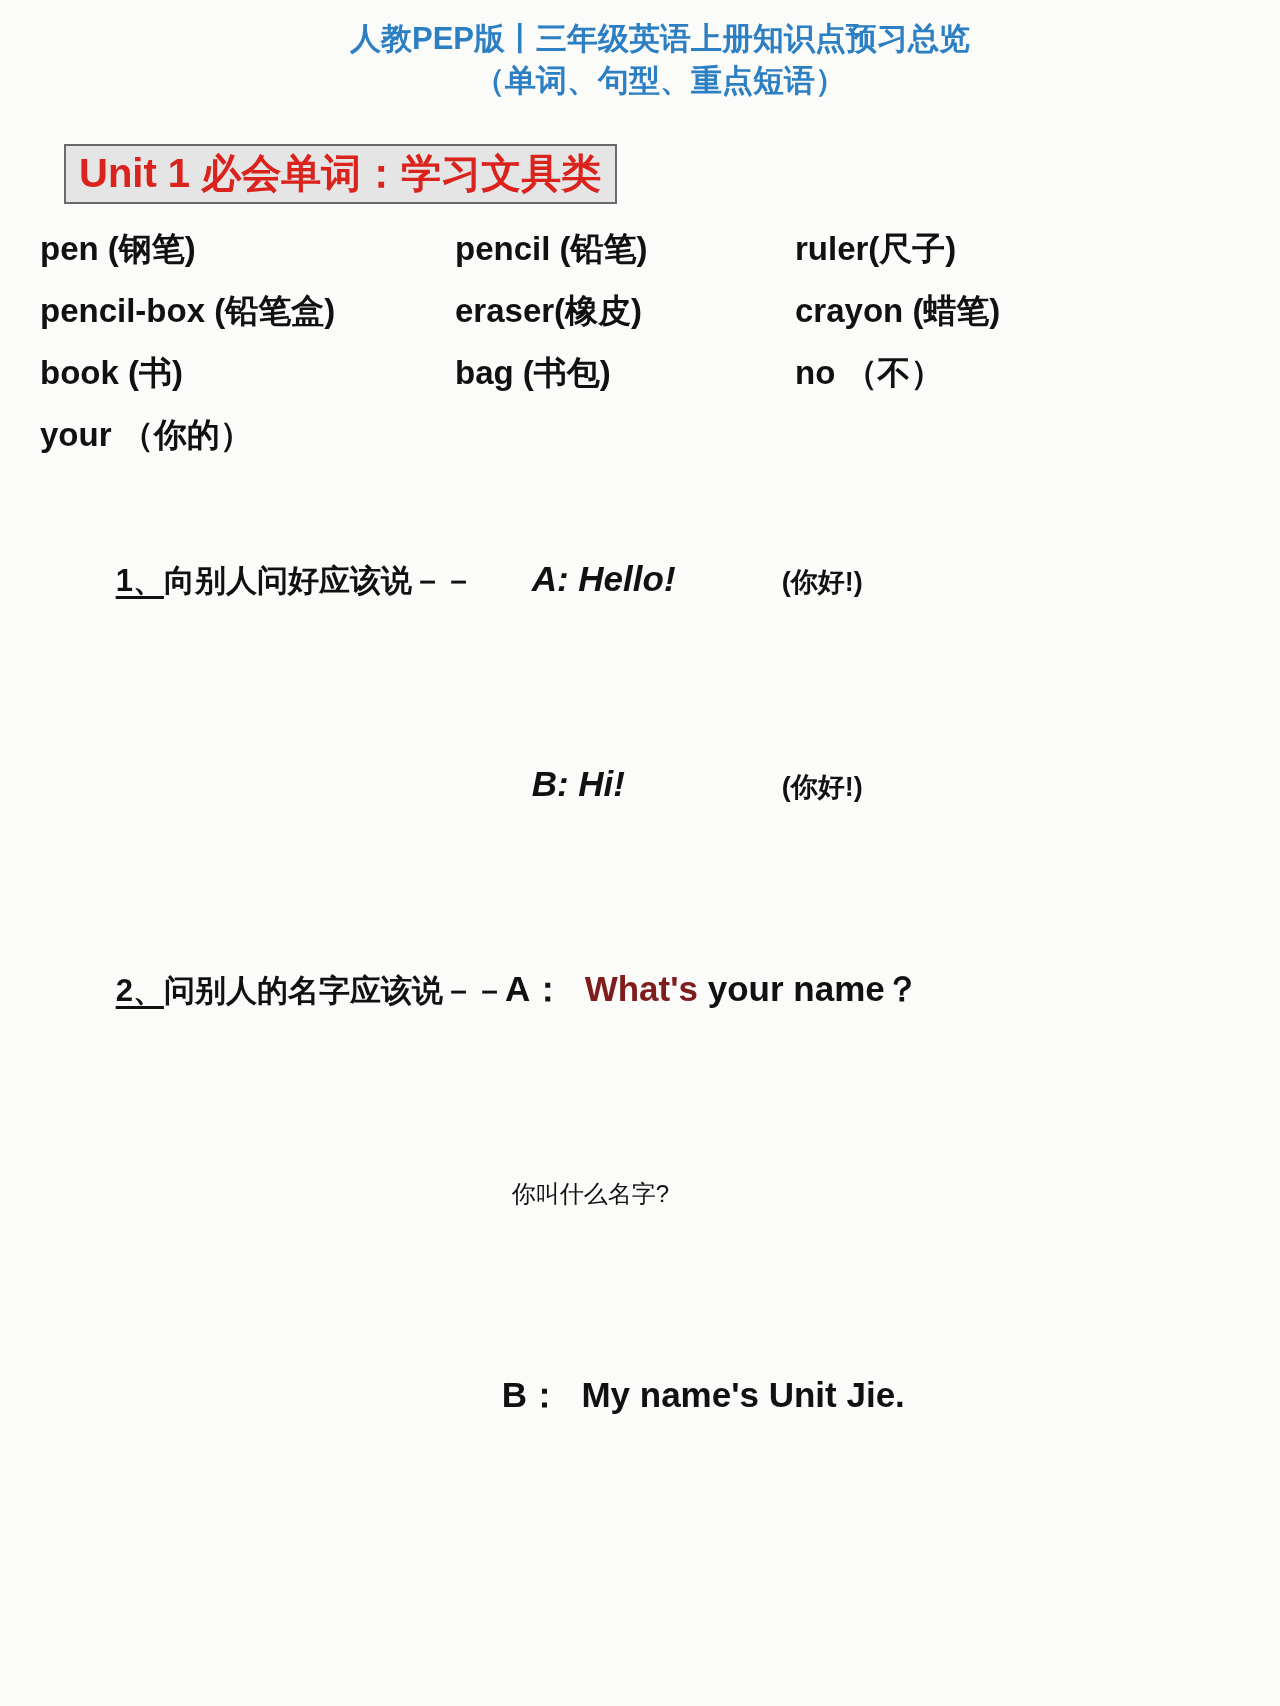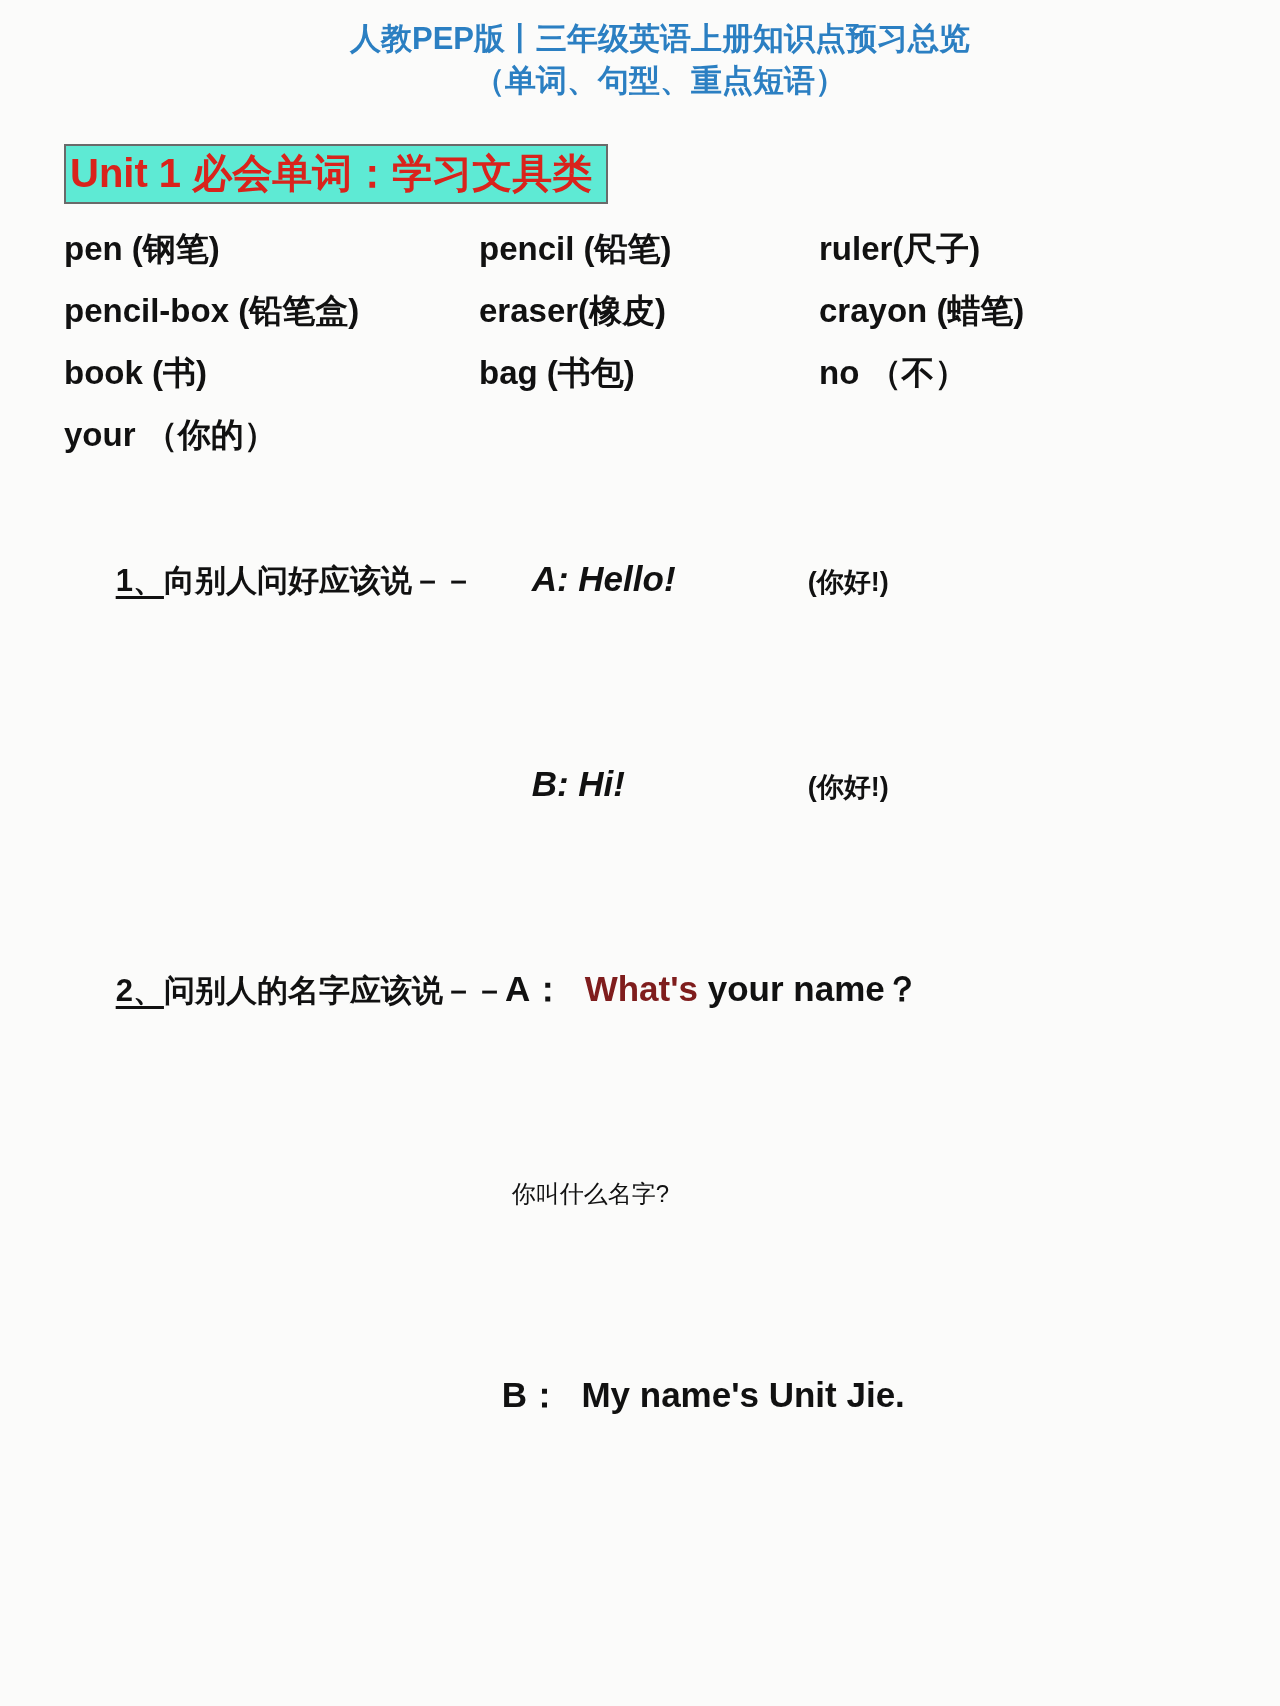--- a/index.html
+++ b/index.html
@@ -15,32 +15,32 @@
     text-align:center;
     color:#2b7fc2;
     font-weight:bold;
     font-size:31px;
     line-height:42px;
     padding-left:40px;
   }
   .boxed {
     display:inline-block;
     border:2px solid #6a6a6a;
-    background:#5eead4;
+    background:#e5e5e5;
     color:#d9231c;
     font-weight:bold;
     font-size:40px;
     line-height:52px;
-    padding:1px 14px 3px 4px;
+    padding:1px 14px 3px 13px;
     margin-left:64px;
   }
   .boxed.first { margin-top:42px; }
   .boxed.second { margin-top:92px; }
   .vocab-grid {
-    margin:14px 0 0 64px;
+    margin:14px 0 0 40px;
     display:grid;
     grid-template-columns:415px 340px 1fr;
     font-weight:bold;
     font-size:33px;
     line-height:62px;
     white-space:pre-wrap;
   }
   .patterns { margin-top:12px; }
   .row {
     margin-left:64px;
@@ -48,21 +48,21 @@
     white-space:pre-wrap;
     font-size:31px;
     font-weight:bold;
   }
   .u {
     text-decoration:underline;
     text-decoration-thickness:3px;
     text-underline-offset:5px;
   }
   .en   { font-size:35px; font-weight:bold; }
-  .note { font-size:27px; font-weight:bold;margin-left:26px; }
+  .note { font-size:27px; font-weight:bold; }
   .zh   { font-size:24px; font-weight:400; }
   .red  { color:#7f1d1d; }
   .sp416 { display:inline-block; width:416px; }
   .w416  { display:inline-block; width:416px; }
   .w250  { display:inline-block; width:250px;font-style:italic; }
   .ml450 { margin-left:450px; }
   .ml460 { margin-left:460px; }
   .ml465 { margin-left:465px; }
 </style>
 </head>

